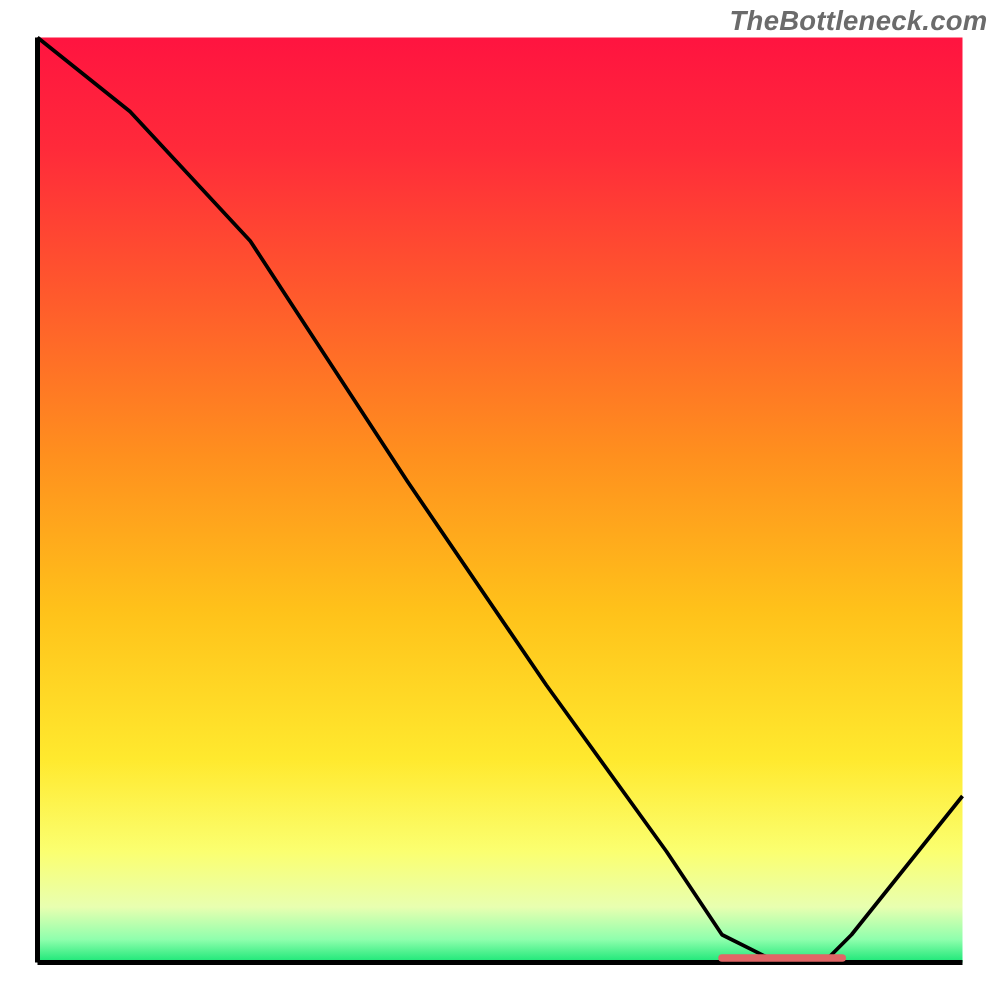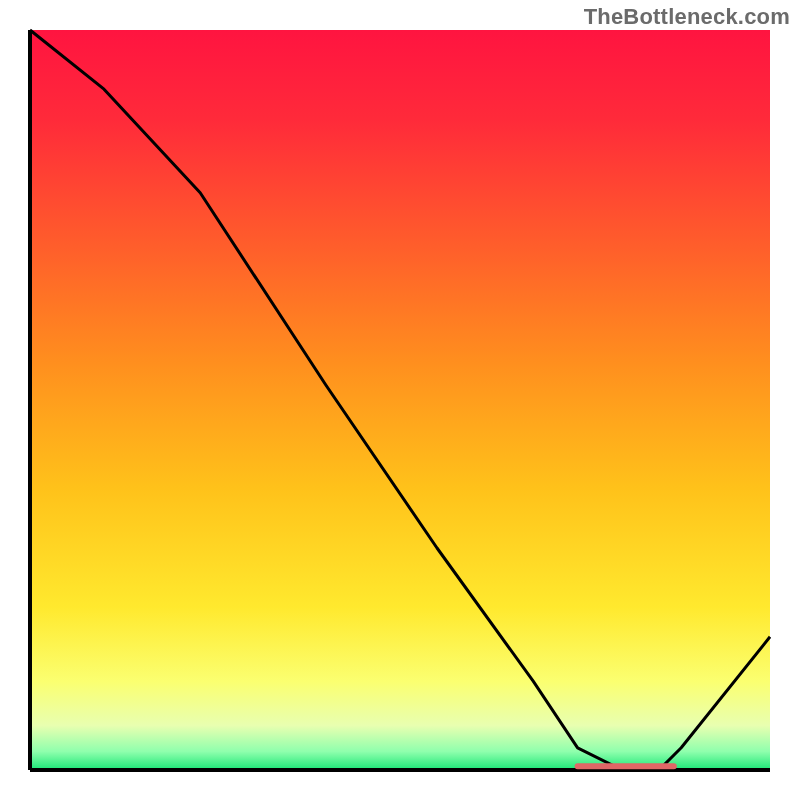--- a/index.html
+++ b/index.html
@@ -8,20 +8,21 @@
     width: 800px;
     height: 800px;
     background: #ffffff;
     font-family: Arial, Helvetica, sans-serif;
     overflow: hidden;
   }
   .canvas-wrap {
     position: relative;
     width: 800px;
     height: 587px;
+    font-style: italic;
   }
   .watermark {
     position: absolute;
     top: 4px;
     right: 10px;
     font-size: 22px;
     font-weight: 600;
     color: #6b6b6b;
     letter-spacing: 0.2px;
     user-select: none;

